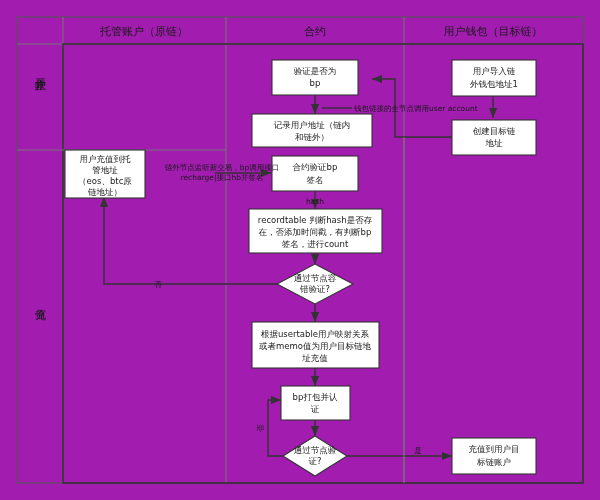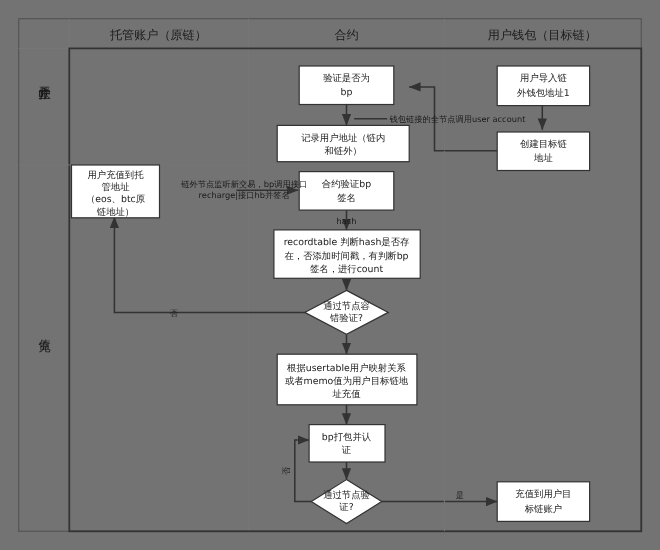--- a/index.html
+++ b/index.html
@@ -1,17 +1,17 @@
 <!DOCTYPE html>
 <html><head>
 <meta charset="utf-8">
 <style>
   html,body{margin:0;padding:0;background:#ffffff;}
   body{font-family:"DejaVu Sans","Liberation Sans",sans-serif;}
-  #stage{position:relative;width:600px;height:500px;background:#737373;overflow:hidden;}
+  #stage{position:relative;width:600px;height:500px;background:#a21caf;overflow:hidden;}
   #stage svg{position:absolute;left:0;top:0;}
   .lane-title{font-size:11px;fill:#1a1a1a;}
   .node-text{font-size:8.5px;fill:#1a1a1a;}
   .edge-text{font-size:7.5px;fill:#1a1a1a;}
   .vlabel{font-size:11px;fill:#1a1a1a;}
   .box{fill:#ffffff;stroke:#333333;stroke-width:1.1;}
   .diamond{fill:#ffffff;stroke:#333333;stroke-width:1.1;}
   .frame{fill:none;stroke:#555555;stroke-width:1.1;}
   .frame-thick{fill:none;stroke:#333333;stroke-width:1.6;}
   .conn{stroke:#333333;stroke-width:1.4;fill:none;}

